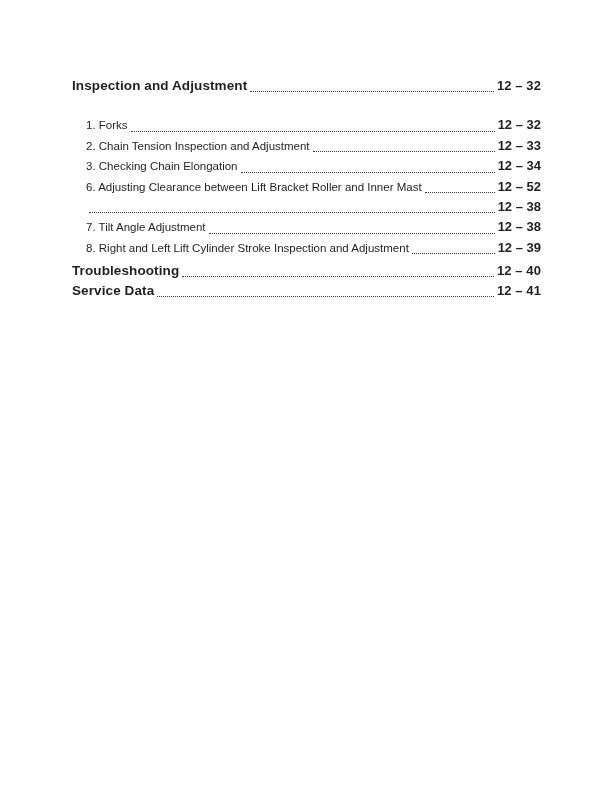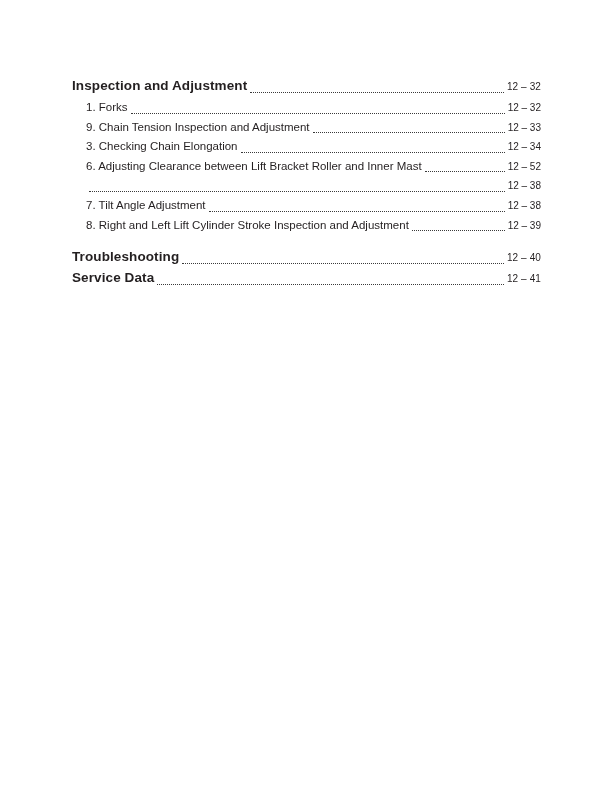--- a/index.html
+++ b/index.html
@@ -31,66 +31,66 @@
     display: flex;
     align-items: baseline;
   }
   .row.level-h {
     font-size: 13.5px;
     font-weight: bold;
     line-height: 20px;
     letter-spacing: 0.1px;
   }
   .row.level-h + .row.level-item {
-    margin-top: 1px;
+    margin-top: 19px;
   }
   .row.level-item {
     font-size: 11.5px;
     font-weight: normal;
     line-height: 19.6px;
     padding-left: 14px;
   }
   .row.level-item + .row.level-h {
-    margin-top: 12px;
+    margin-top: 3px;
   }
   .row .label {
     white-space: nowrap;
   }
   .row .leader {
     flex: 1 1 auto;
     min-width: 12px;
     border-bottom: 1.8px dotted #3a3a3a;
     margin: 0 3px;
     align-self: flex-end;
     margin-bottom: 4px;
     height: 0;
   }
   .row .page-num {
     white-space: nowrap;
-    font-size: 10px;
-    font-weight: normal;
+    font-size: 13px;
+    font-weight: bold;
   }
 </style>
 </head>
 <body>
 
 <div class="page">
   <div class="toc" id="toc">
       <div class="row level-h">
         <span class="label">Inspection and Adjustment</span>
         <span class="leader"></span>
         <span class="page-num">12 – 32</span>
       </div>
       <div class="row level-item">
         <span class="label">1. Forks</span>
         <span class="leader"></span>
         <span class="page-num">12 – 32</span>
       </div>
       <div class="row level-item">
-        <span class="label">9. Chain Tension Inspection and Adjustment</span>
+        <span class="label">2. Chain Tension Inspection and Adjustment</span>
         <span class="leader"></span>
         <span class="page-num">12 – 33</span>
       </div>
       <div class="row level-item">
         <span class="label">3. Checking Chain Elongation</span>
         <span class="leader"></span>
         <span class="page-num">12 – 34</span>
       </div>
       <div class="row level-item">
         <span class="label">6. Adjusting Clearance between Lift Bracket Roller and Inner Mast</span>

